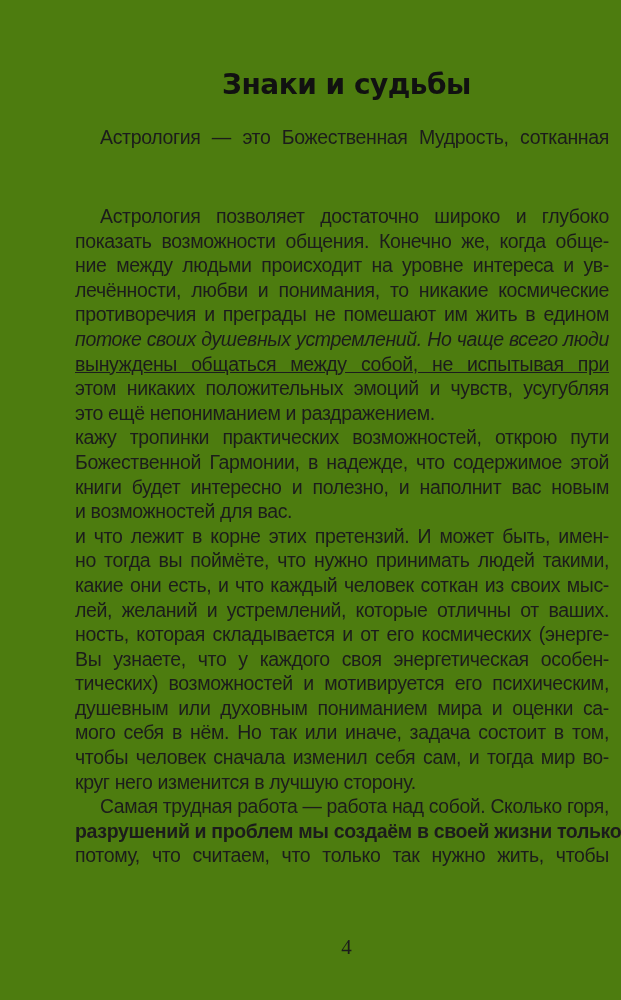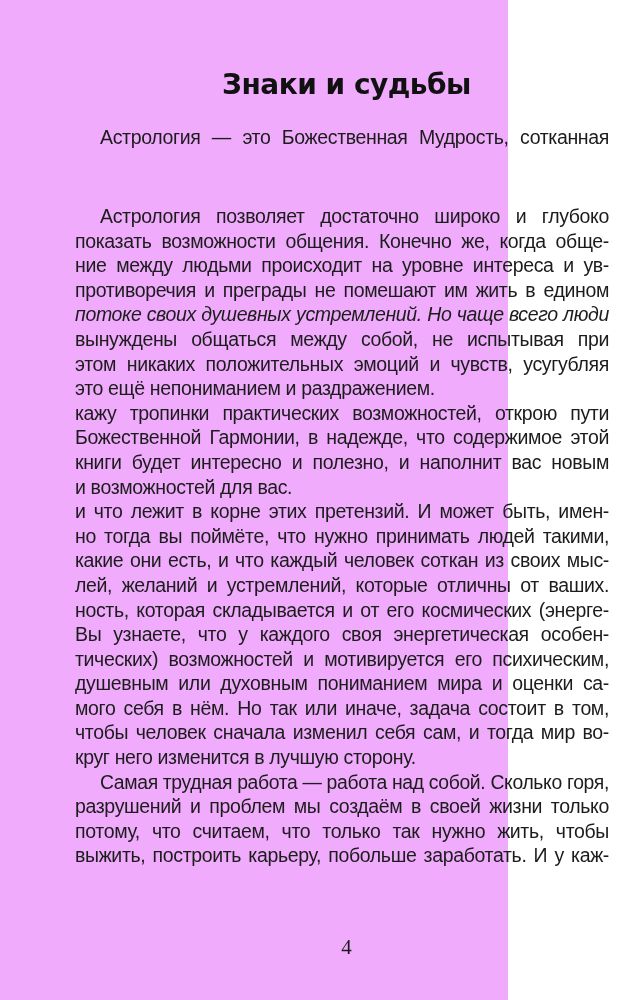--- a/index.html
+++ b/index.html
@@ -10,23 +10,23 @@
     body {
       width: 621px;
       height: 1000px;
       position: relative;
       overflow: hidden;
       color: #1a1a1a;
     }
     .page {
       position: absolute;
       left: 0; top: 0;
-      width: 508px;
+      width: 621px;
       height: 1000px;
-      background: #f0abfc;
+      background: #4d7c0f;
     }
     .title {
       position: absolute;
       left: 0;
       width: 621px;
       top: 68px;
       text-align: center;
       font-family: "DejaVu Sans", sans-serif;
       font-weight: bold;
       font-size: 28px;
@@ -85,23 +85,24 @@
   <div class="col epigraph">
     <div class="ln ind" style="white-space: nowrap;">Астрология — это Божественная Мудрость, сотканная</div>
   </div>
 
   <div class="col body">
 
     <div>
       <div class="ln ind" style="white-space: nowrap;">Астрология позволяет достаточно широко и глубоко</div>
       <div class="ln" style="white-space: nowrap;">показать возможности общения. Конечно же, когда обще-</div>
       <div class="ln" style="white-space: nowrap;">ние между людьми происходит на уровне интереса и ув-</div>
+      <div class="ln" style="white-space: nowrap;">лечённости, любви и понимания, то никакие космические</div>
       <div class="ln" style="white-space: nowrap;">противоречия и преграды не помешают им жить в едином</div>
       <div class="ln" style="white-space: nowrap; font-style: italic;">потоке своих душевных устремлений. Но чаще всего люди</div>
-      <div class="ln" style="white-space: nowrap;">вынуждены общаться между собой, не испытывая при</div>
+      <div class="ln" style="white-space: nowrap; text-decoration: underline;">вынуждены общаться между собой, не испытывая при</div>
       <div class="ln" style="white-space: nowrap;">этом никаких положительных эмоций и чувств, усугубляя</div>
       <div class="ln last" style="white-space: nowrap;">это ещё непониманием и раздражением.</div>
     </div>
 
     <div>
       <div class="ln" style="white-space: nowrap;">кажу тропинки практических возможностей, открою пути</div>
       <div class="ln" style="white-space: nowrap;">Божественной Гармонии, в надежде, что содержимое этой</div>
       <div class="ln" style="white-space: nowrap;">книги будет интересно и полезно, и наполнит вас новым</div>
       <div class="ln last" style="white-space: nowrap;">и возможностей для вас.</div>
     </div>
@@ -115,21 +116,20 @@
       <div class="ln" style="white-space: nowrap;">Вы узнаете, что у каждого своя энергетическая особен-</div>
       <div class="ln" style="white-space: nowrap;">тических) возможностей и мотивируется его психическим,</div>
       <div class="ln" style="white-space: nowrap;">душевным или духовным пониманием мира и оценки са-</div>
       <div class="ln" style="white-space: nowrap;">мого себя в нём. Но так или иначе, задача состоит в том,</div>
       <div class="ln" style="white-space: nowrap;">чтобы человек сначала изменил себя сам, и тогда мир во-</div>
       <div class="ln last" style="white-space: nowrap;">круг него изменится в лучшую сторону.</div>
     </div>
 
     <div>
       <div class="ln ind" style="white-space: nowrap;"><span style="display: inline-block; transform-origin: left center; transform: scaleX(0.9933);">Самая трудная работа — работа над собой. Сколько горя,</span></div>
-      <div class="ln" style="white-space: nowrap;">разрушений и проблем мы создаём в своей жизни только</div>
+      <div class="ln" style="white-space: nowrap; font-weight: bold;">разрушений и проблем мы создаём в своей жизни только</div>
       <div class="ln" style="white-space: nowrap;">потому, что считаем, что только так нужно жить, чтобы</div>
-      <div class="ln" style="white-space: nowrap;">выжить, построить карьеру, побольше заработать. И у каж-</div>
     </div>
   </div>
 
   <div class="pagenum">4</div>
 
 </div>
 
 </body></html>

